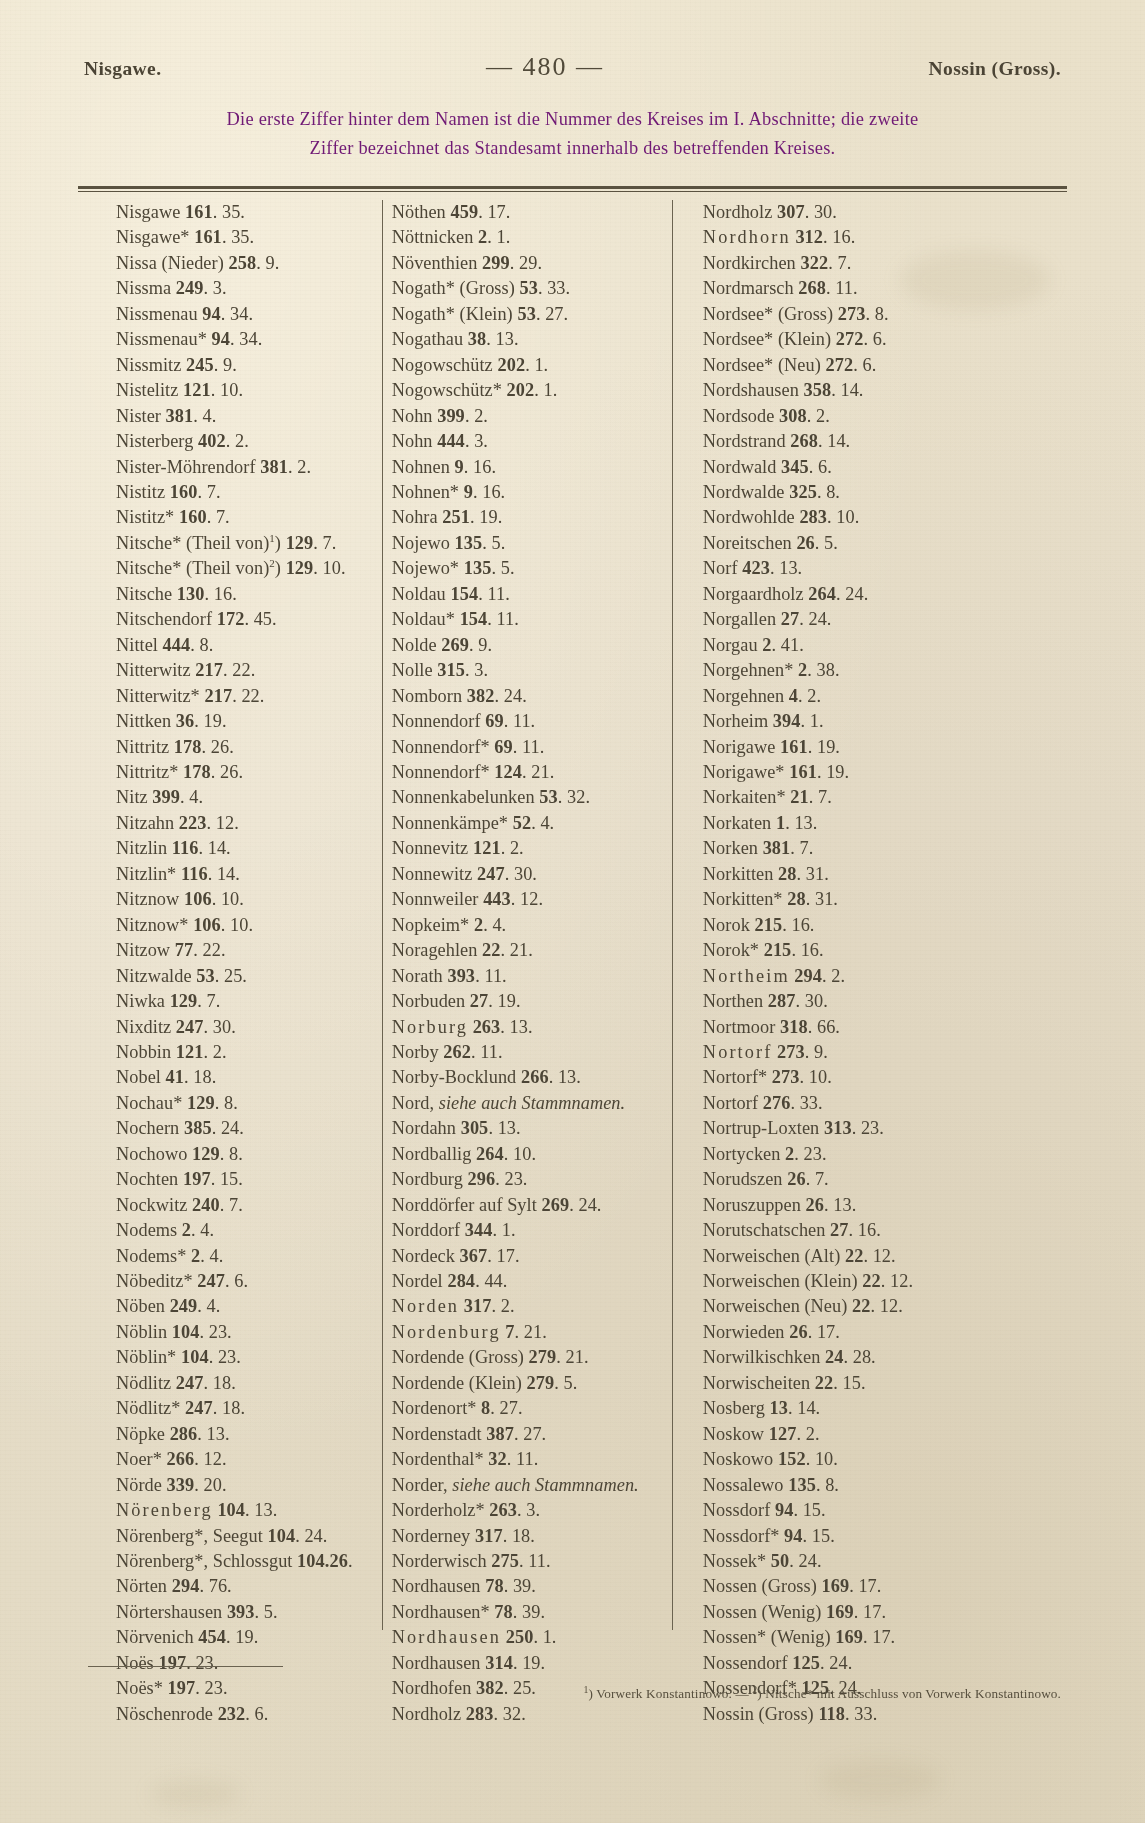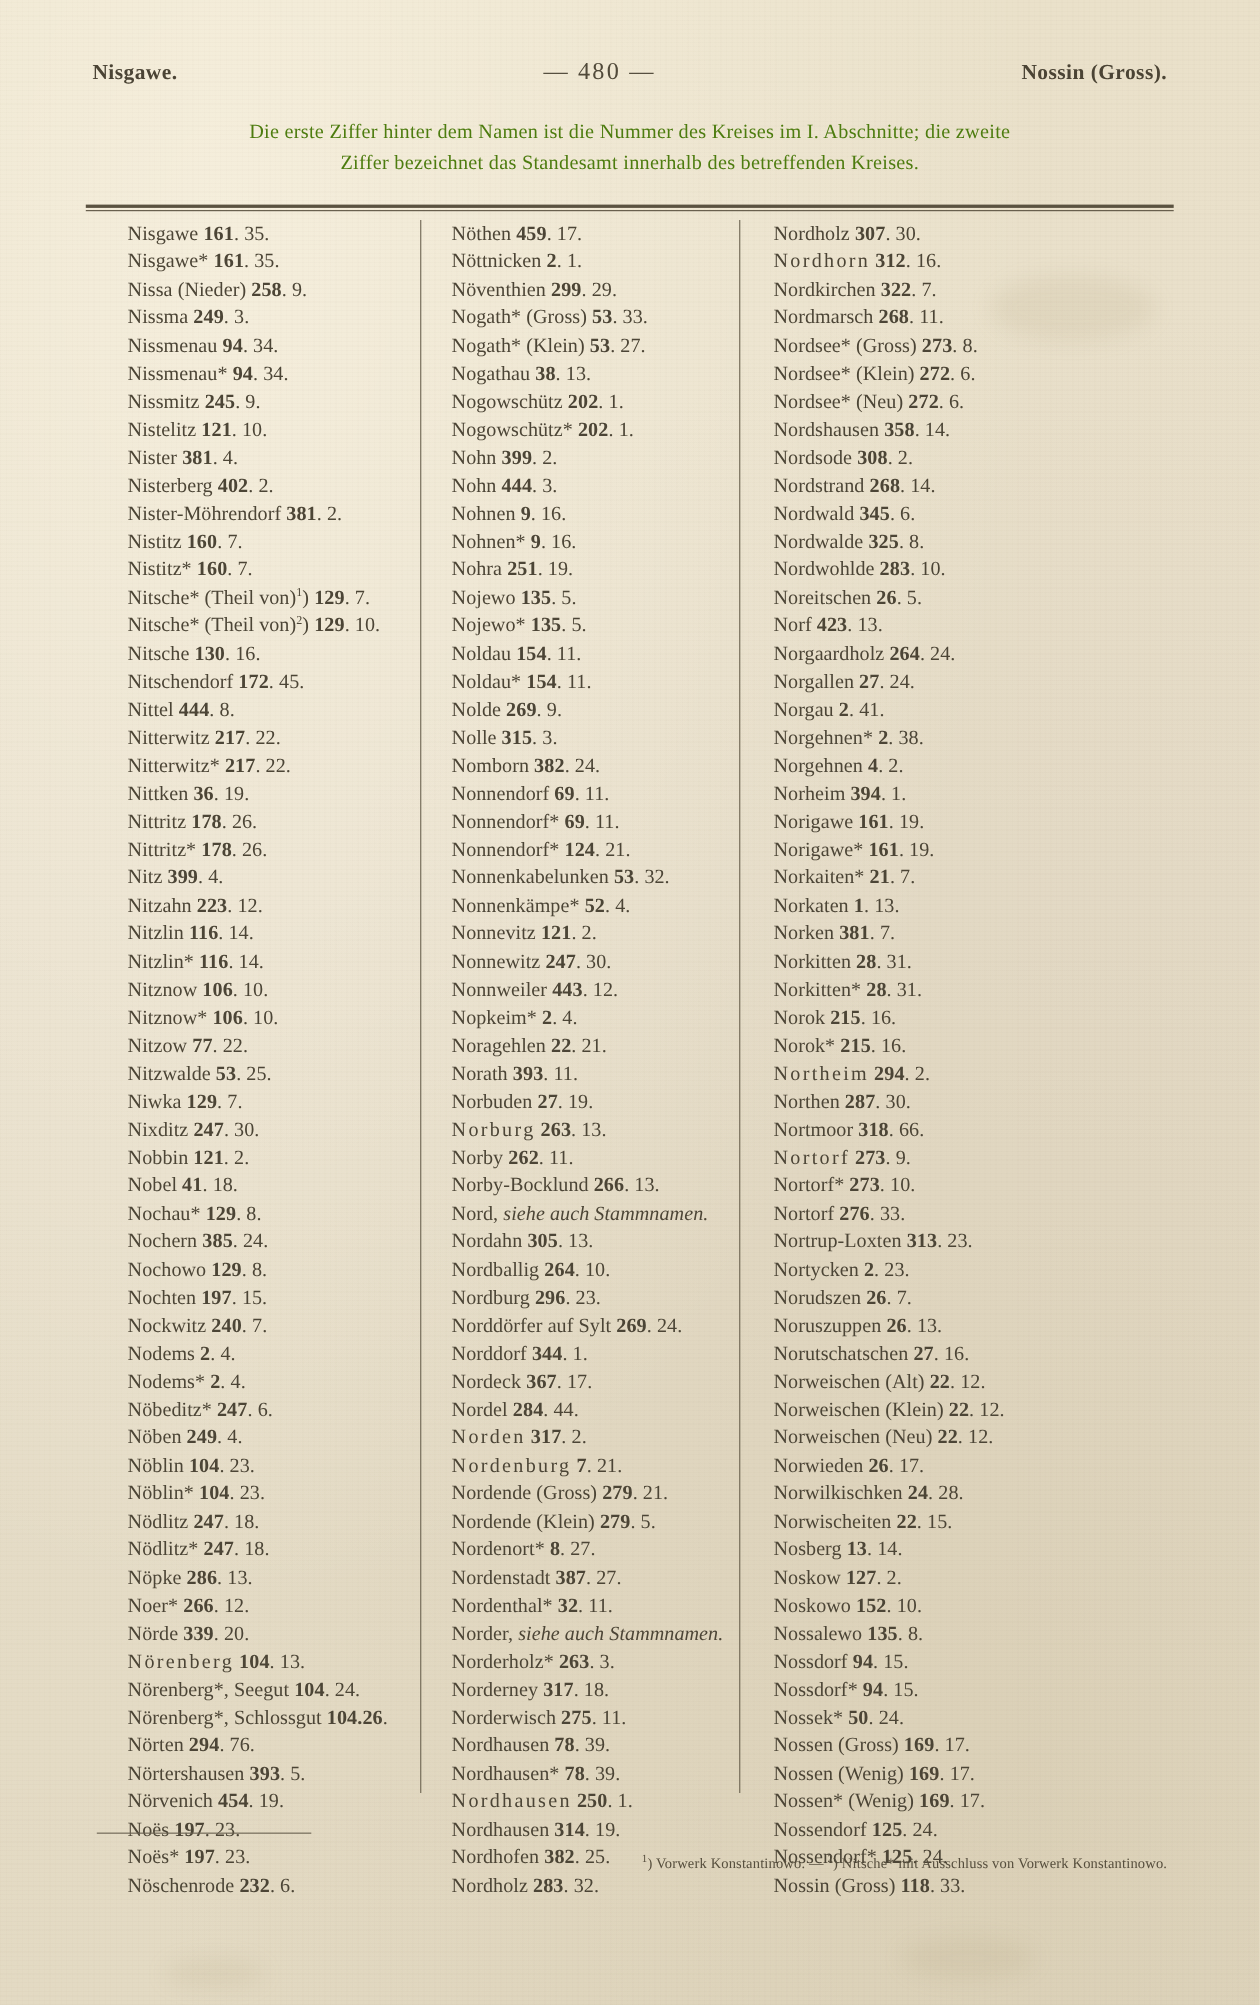--- a/index.html
+++ b/index.html
@@ -50,36 +50,36 @@
     display: flex;
     align-items: baseline;
     justify-content: space-between;
     font-size: 19.5px;
     font-weight: bold;
     letter-spacing: .4px;
     color: #4b4435;
   }
   .runhead .folio {
     font-weight: normal;
-    font-size: 22px;
+    font-size: 26px;
     letter-spacing: 2px;
     color: #514a3a;
   }
 
   
   .explain {
     position: absolute;
     top: 105px;
     left: 72px;
     right: 72px;
     text-align: center;
     font-size: 18.4px;
     line-height: 29px;
     letter-spacing: .25px;
-    color: #4d7c0f;
+    color: #701a75;
   }
 
   
   .rule-double {
     position: absolute;
     left: 78px;
     right: 78px;
     top: 186px;
     height: 6px;
   }
@@ -101,21 +101,21 @@
     width: 989px;
     height: 1430px;
     display: flex;
   }
   .col {
     position: relative;
     padding: 0 8px 0 6px;
     box-sizing: border-box;
   }
   .col-1 { width: 281px; margin-left: 32px; }
-  .col-2 { width: 300px; border-left: 1.4px solid #6b6350; padding-left: 28px; }
+  .col-2 { width: 300px; border-left: 1.4px solid #6b6350; padding-left: 9px; }
   .col-3 { width: 408px; border-left: 1.4px solid #6b6350; padding-left: 30px; }
 
   .entry {
     font-size: 18.3px;
     line-height: 25.45px;
     white-space: nowrap;
     letter-spacing: .05px;
     color: #4c4536;
   }
   .entry .nm { }

